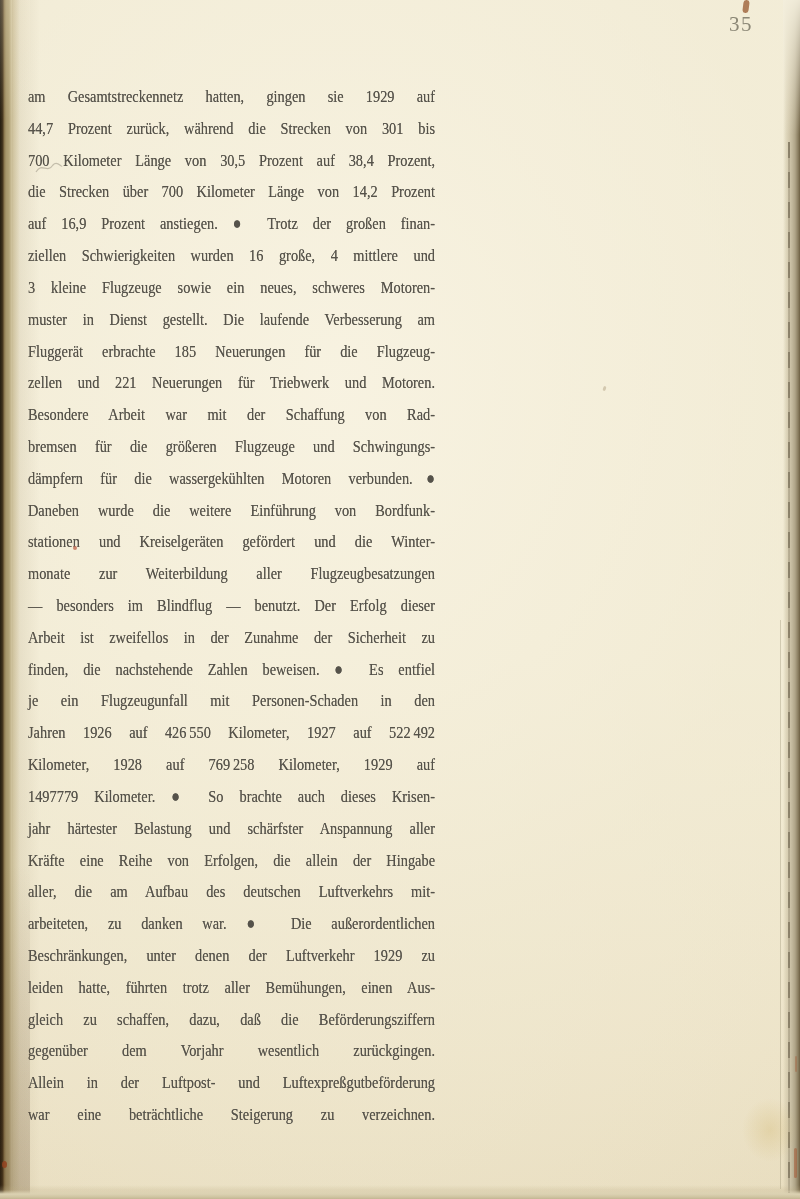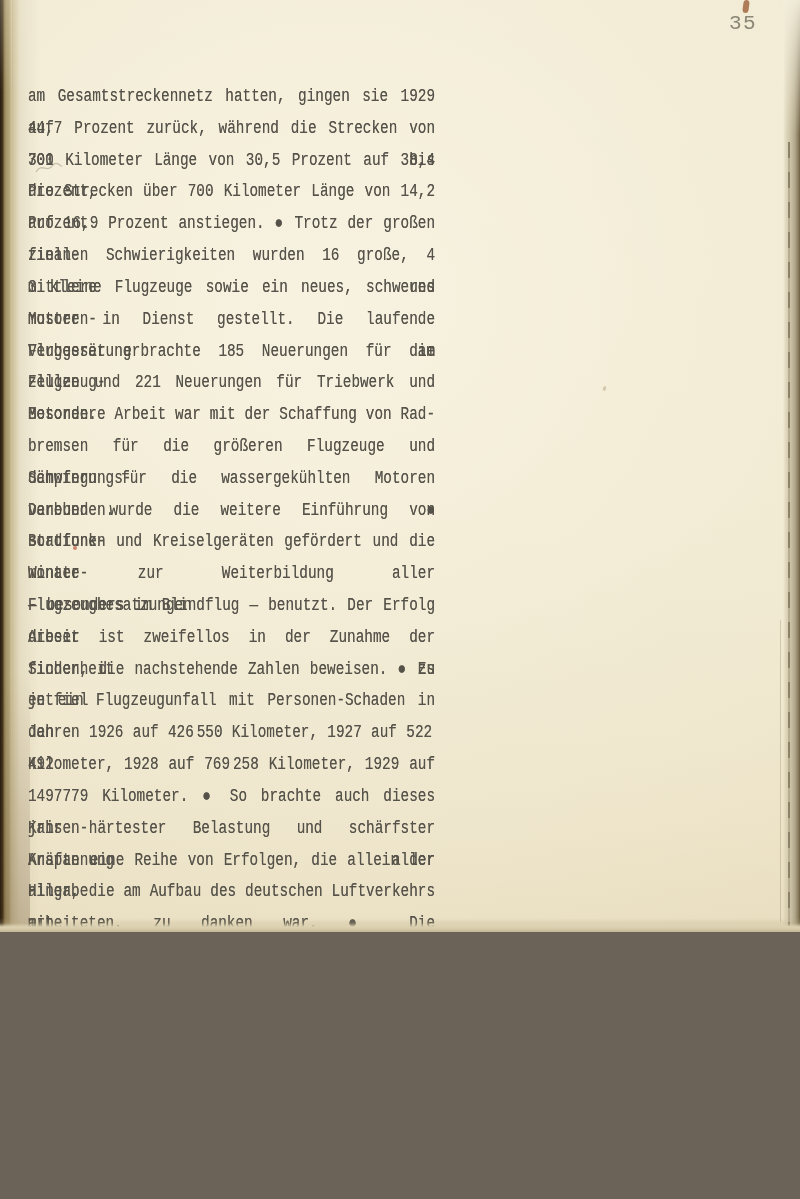--- a/index.html
+++ b/index.html
@@ -1,20 +1,20 @@
 <!DOCTYPE html>
 <html><head>
 <meta charset="utf-8">
 <style>
   html,body{margin:0;padding:0;background:#6b6258;}
   .page{
     position:relative;
-    width:800px;height:932px;
+    width:800px;height:1199px;
     overflow:hidden;
-    font-family:Liberation Mono, monospace;
+    font-family:Liberation Serif, serif;
     background:
       radial-gradient(130% 105% at 42% 32%, rgba(248,243,226,.9) 0%, rgba(242,236,214,.55) 45%, rgba(0,0,0,0) 78%),
       linear-gradient(180deg,#f3edd8 0%,#f2ebd3 55%,#ece2c6 88%,#e8ddbf 100%);
   }
   
   .binding{
     position:absolute;left:0;top:0;bottom:0;width:30px;
     background:linear-gradient(90deg,
       #241c10 0px,#3a2e1a 2px,#4c3b22 3px,#86734a 4px,
       #a6966b 6px,#b2a377 9px,#c8bb95 11px,#dcd1ad 13px,

